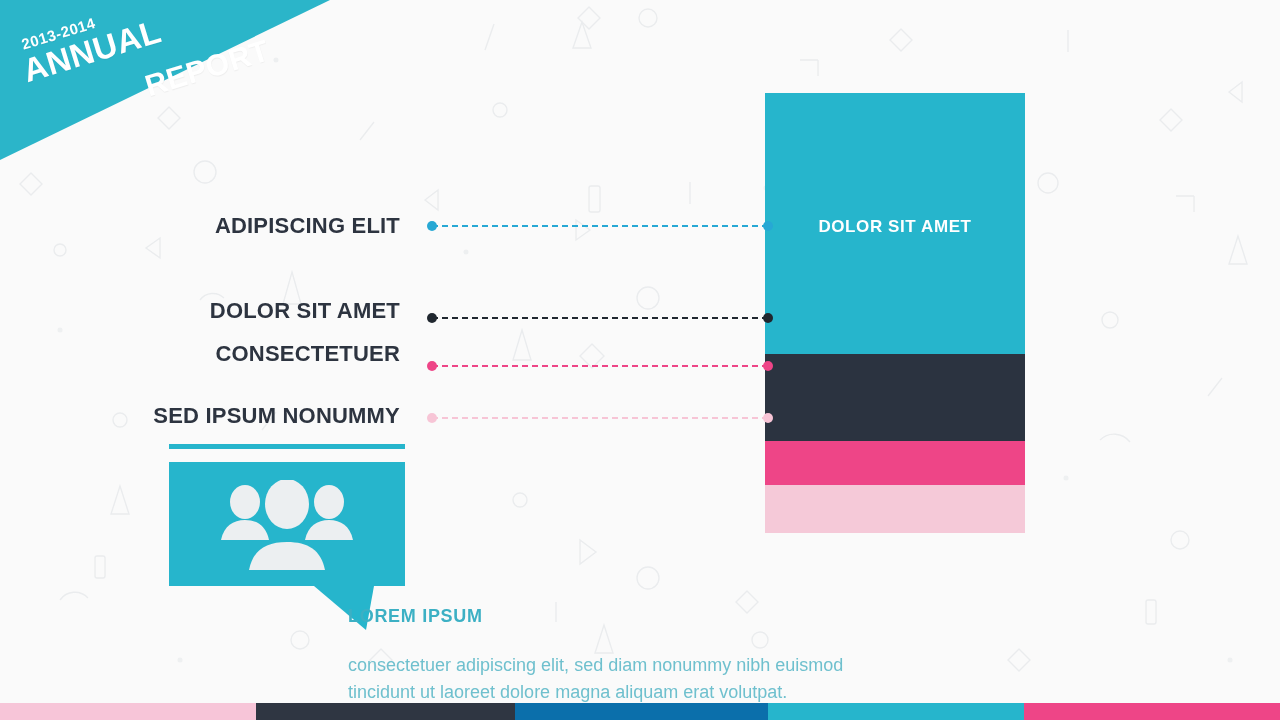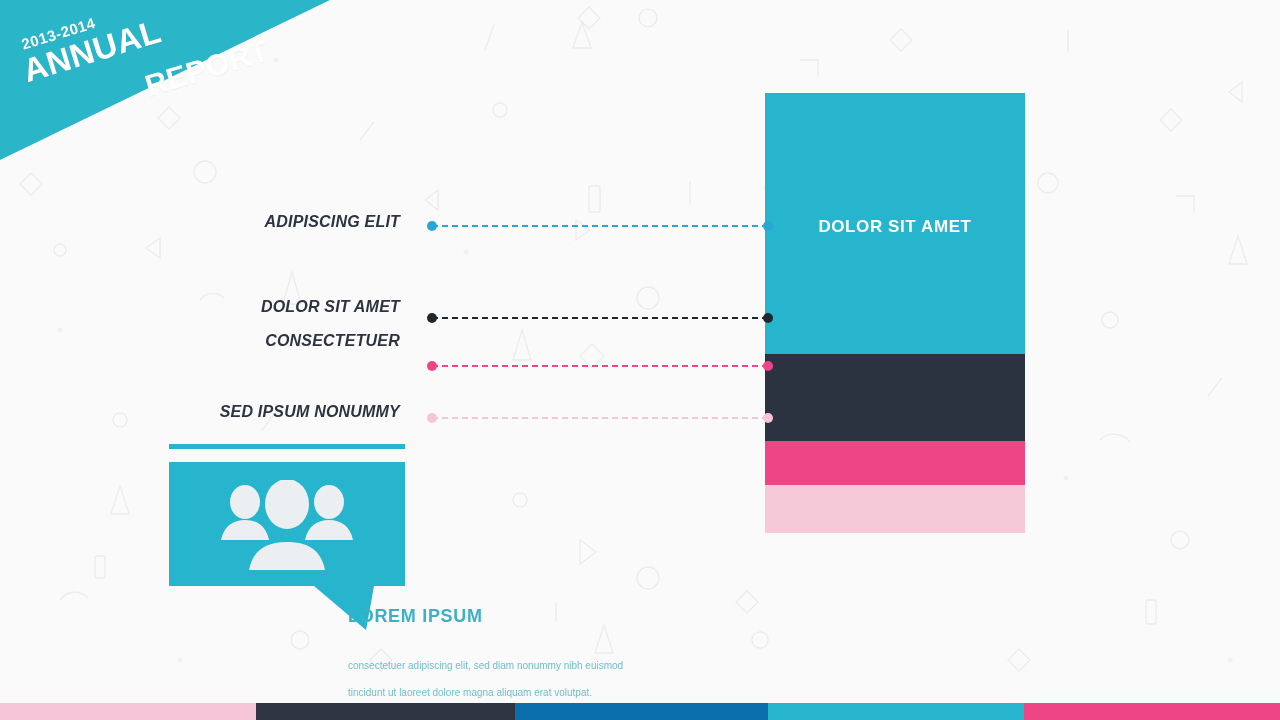--- a/index.html
+++ b/index.html
@@ -52,27 +52,26 @@
     left:146px; top:70px;
     font-size:30px;
     transform:rotate(-17deg);
   }
 
   
   .series-label {
     position:absolute;
     right:880px;           
     text-align:right;
-    font-size:16px;
+    font-size:22px;
     font-weight:bold;
     color:#2d3440;
     letter-spacing:0.2px;
     white-space:nowrap;
     z-index:2;
-    font-style:italic;
   }
 
   
   .connector {
     position:absolute;
     left:432px;
     width:336px;
     height:2px;
     z-index:2;
   }
@@ -146,21 +145,21 @@
     z-index:2;
   }
   #lorem-heading {
     font-size:18px;
     font-weight:bold;
     color:#3cb0c4;
     letter-spacing:0.7px;
     margin-bottom:25px;
   }
   .lorem-line {
-    font-size:10px;
+    font-size:18px;
     color:#6fc0ce;
     line-height:27px;
     white-space:nowrap;
   }
 
   
   #bottom-strip {
     position:absolute;
     left:0; bottom:0;
     width:1280px; height:17px;
@@ -247,21 +246,21 @@
   <svg id="banner-shape" viewBox="0 0 560 300" xmlns="http://www.w3.org/2000/svg">
     <polygon points="0,0 330,0 0,160" fill="#2bb5c9"></polygon>
   </svg>
   <div class="banner-text" id="banner-year">2013-2014</div>
   <div class="banner-text" id="banner-annual">ANNUAL</div>
   <div class="banner-text" id="banner-report">REPORT</div>
 </div>
 
 <div class="series-label" style="top:213px">ADIPISCING ELIT</div>
 <div class="series-label" style="top:298px">DOLOR SIT AMET</div>
-<div class="series-label" style="top:332px">CONSECTETUER</div>
+<div class="series-label" style="top:341px">CONSECTETUER</div>
 <div class="series-label" style="top:403px">SED IPSUM NONUMMY</div>
 
 <div class="connector" style="top:225px;color:#27a8d4">
   <span class="line"></span>
   <span class="dot start"></span>
   <span class="dot end"></span>
 </div>
 <div class="connector" style="top:317px;color:#20272f">
   <span class="line"></span>
   <span class="dot start"></span>

